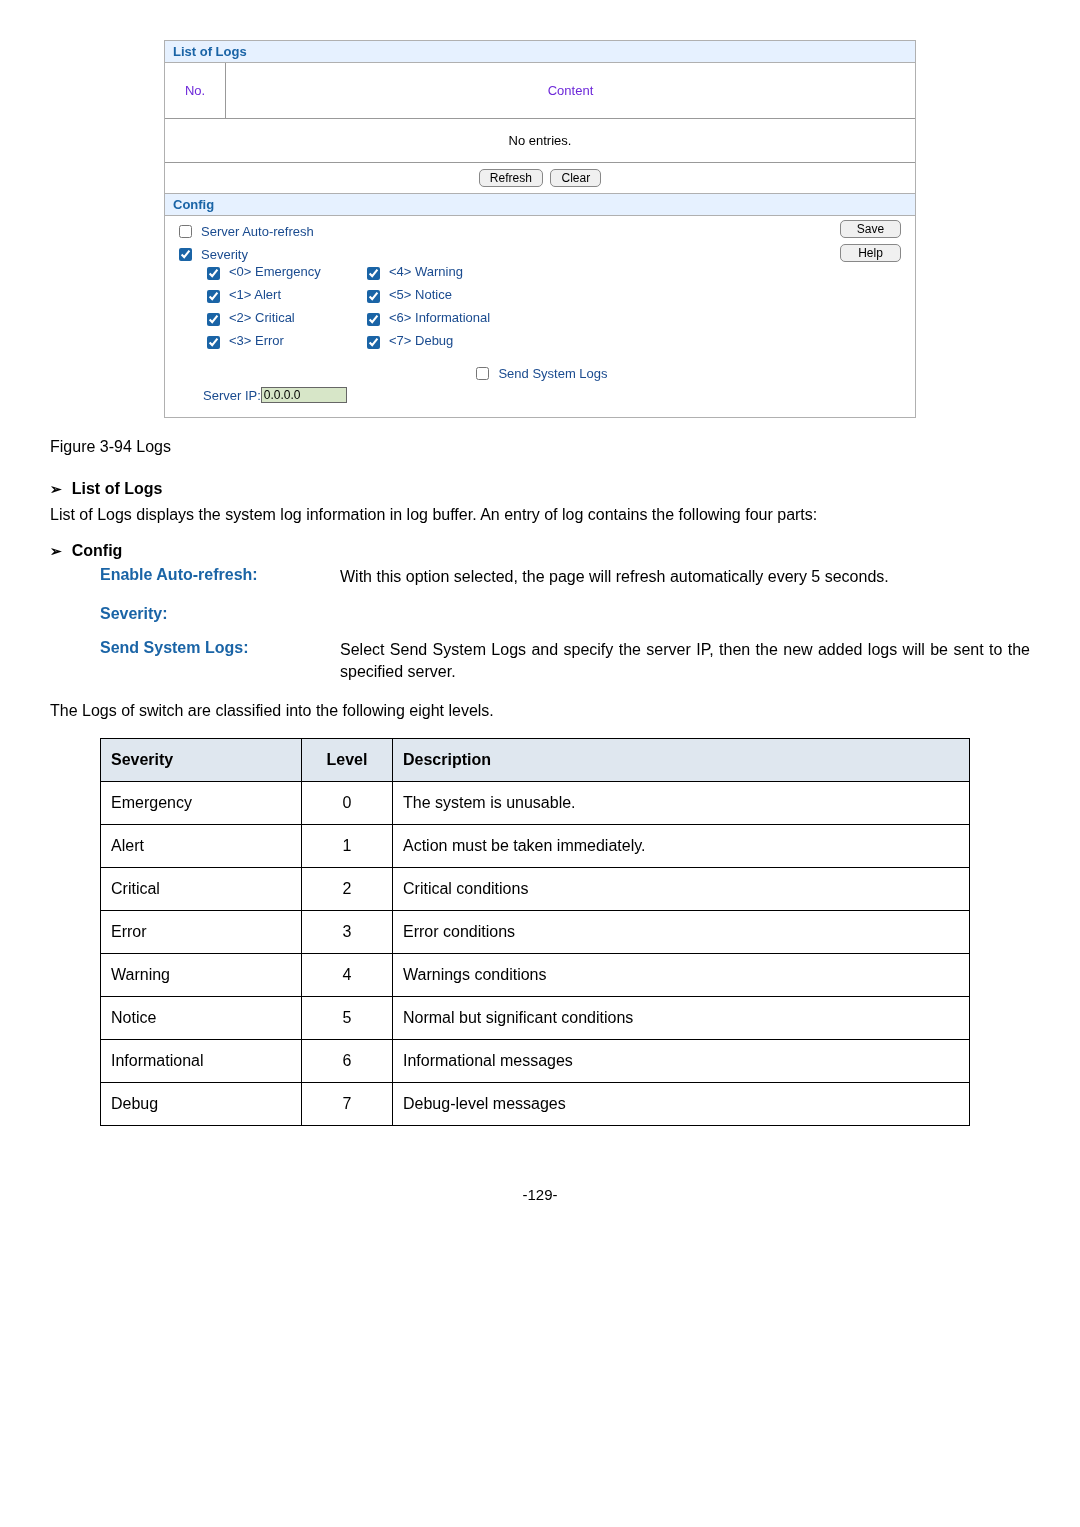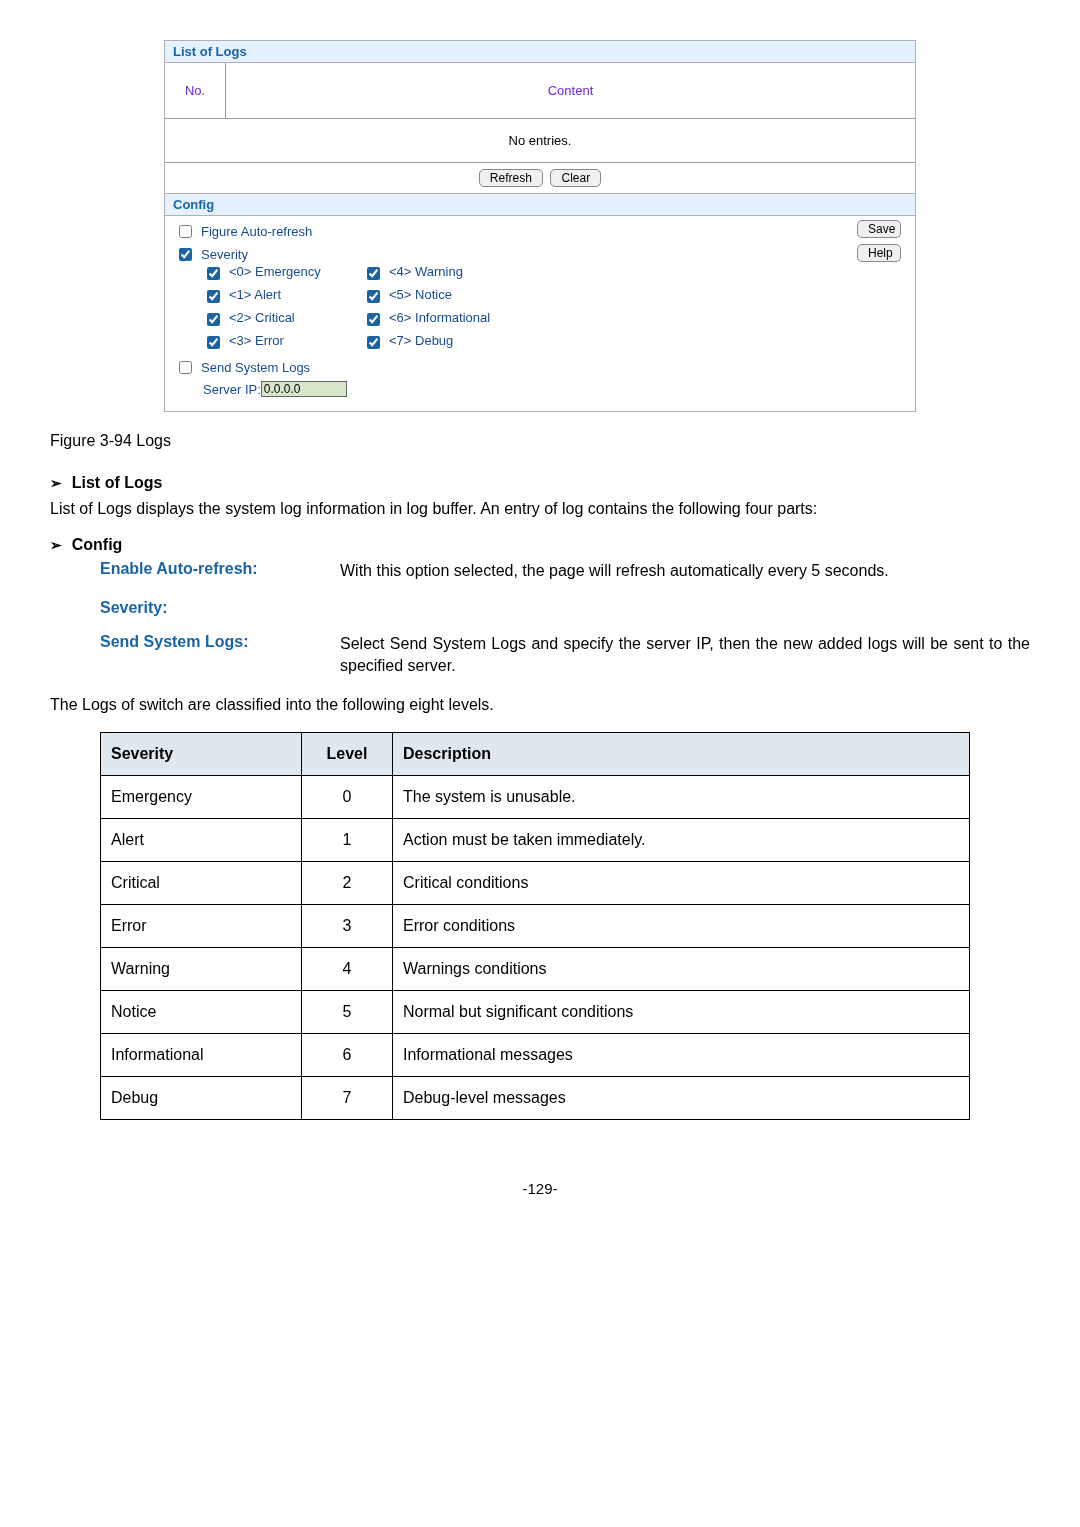--- a/index.html
+++ b/index.html
@@ -67,21 +67,21 @@
   .sev-item { display: flex; align-items: flex-start; }
   .sev-item label { margin-left: 6px; color: #1a4b8f; white-space: pre; }
   .side-buttons {
     position: absolute;
     right: 12px;
     top: 4px;
     display: flex;
     flex-direction: column;
     gap: 6px;
   }
-  .side-buttons .btn { width: 44px; }
+  .side-buttons .btn { width: 61px; }
   input[type="checkbox"].blue { accent-color: #1a64a6; }
   input[type="text"].ip {
     width: 80px;
     background: #d7e6c8;
     border: 1px solid #666;
     font-size: 12px;
     padding: 0 2px;
   }
   .fig-caption { text-align: left; margin: 18px 0 24px 0; }
   .triangle-line { display: flex; align-items: center; font-weight: bold; margin: 8px 0 6px 0; }
@@ -127,21 +127,21 @@
     <button class="btn">Clear</button>
   </div>
   <div class="section-head sub">Config</div>
   <div class="config-body">
     <div class="side-buttons">
       <button class="btn">Save</button>
       <button class="btn">Help</button>
     </div>
     <div class="config-row">
       <input type="checkbox" style="">
-      <label>Figure Auto-refresh</label>
+      <label>Server Auto-refresh</label>
     </div>
     <div class="config-row" style="margin-top:4px;">
       <input type="checkbox" class="blue" checked="" style="">
       <label>Severity</label>
     </div>
     <div class="sev-grid">
       <div class="sev-item">
           <input type="checkbox" class="blue" checked="" style="">
           <label>&lt;0&gt; Emergency</label>
         </div>
@@ -167,21 +167,21 @@
         </div>
       <div class="sev-item">
           <input type="checkbox" class="blue" checked="" style="">
           <label>&lt;3&gt; Error</label>
         </div>
       <div class="sev-item">
           <input type="checkbox" class="blue" checked="" style="">
           <label>&lt;7&gt; Debug</label>
         </div>
     </div>
-    <div class="config-row" style="margin-top:6px;">
+    <div class="config-row" style="margin-top:12px;justify-content:center;">
       <input type="checkbox" style="">
       <label>Send System Logs</label>
     </div>
     <div class="config-row" style="margin-left:22px; margin-top:4px;">
       <label style="color:#1a4b8f;">Server IP: </label>
       <input type="text" class="ip" value="0.0.0.0" style="">
     </div>
   </div>
 </div>
 

